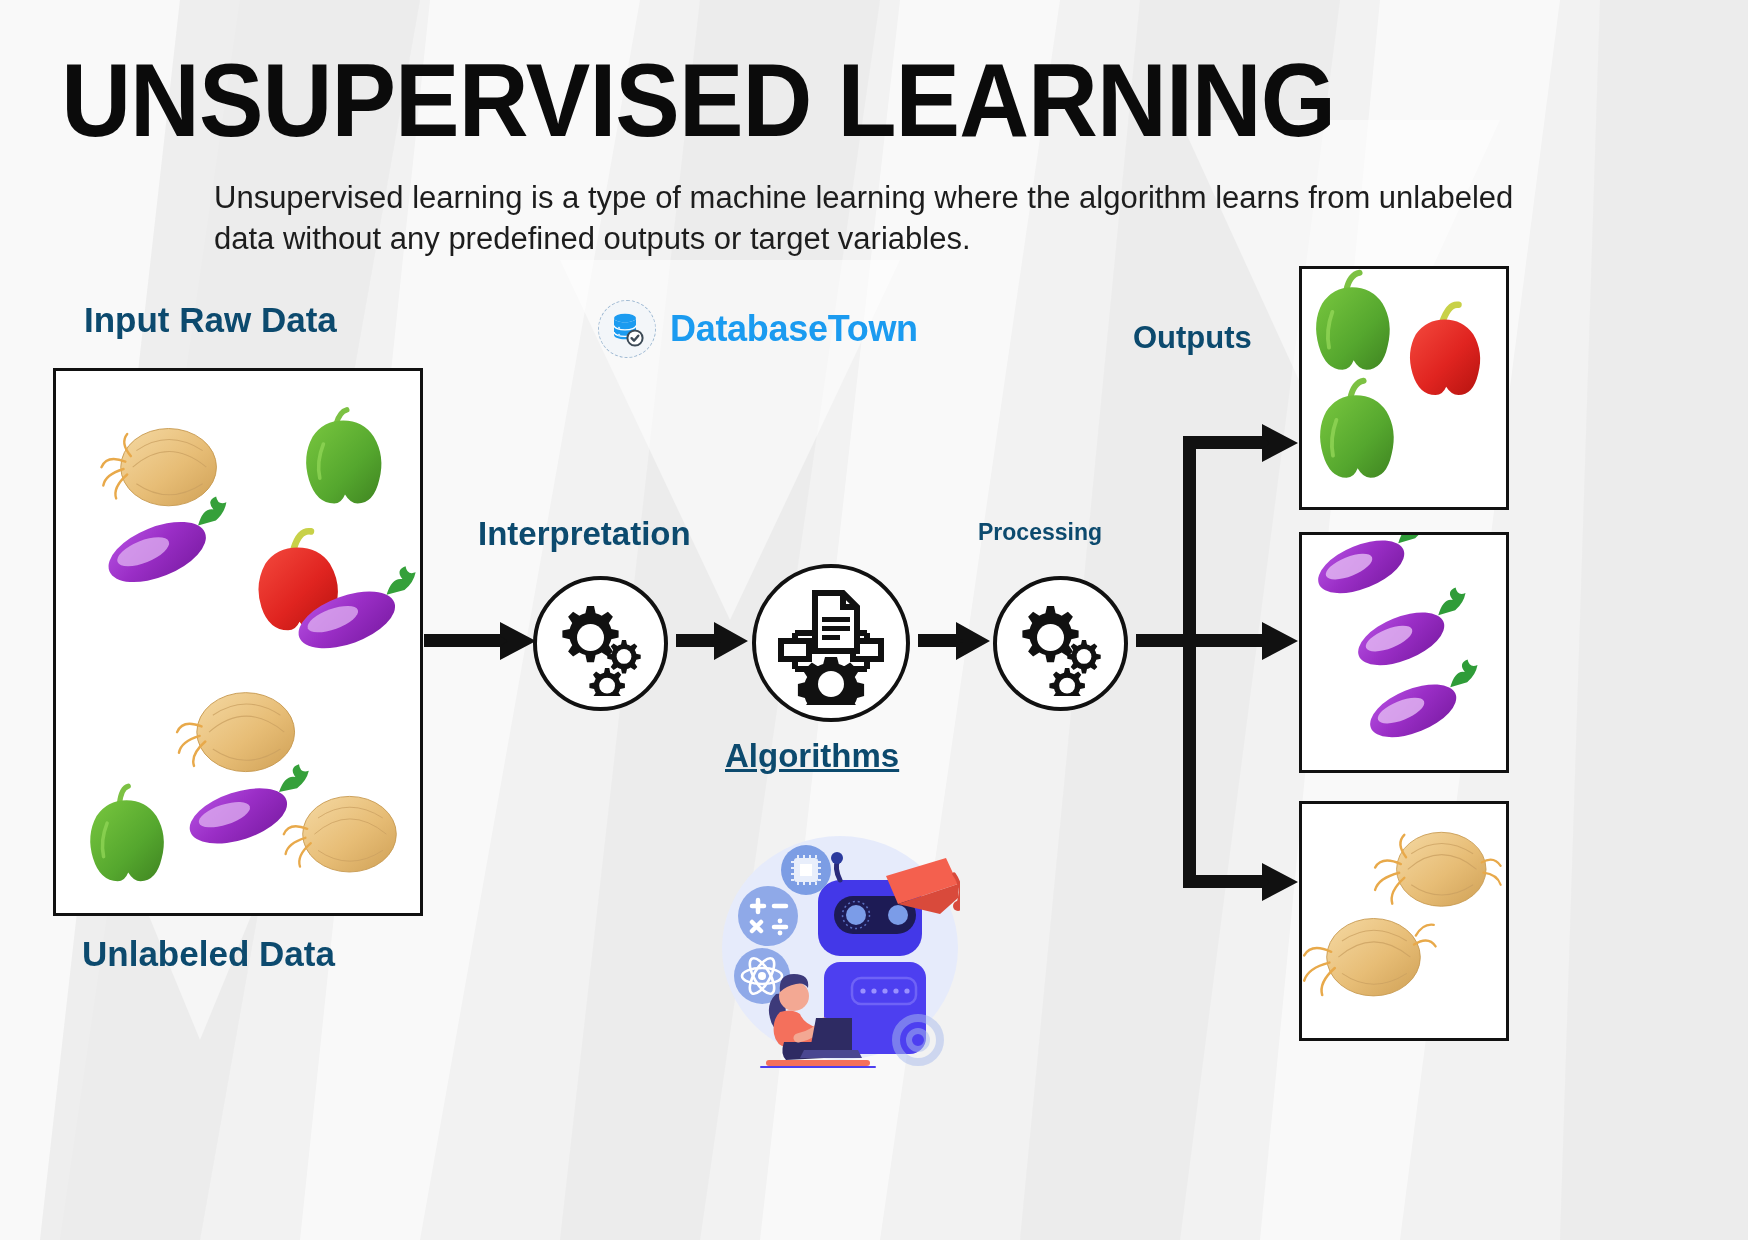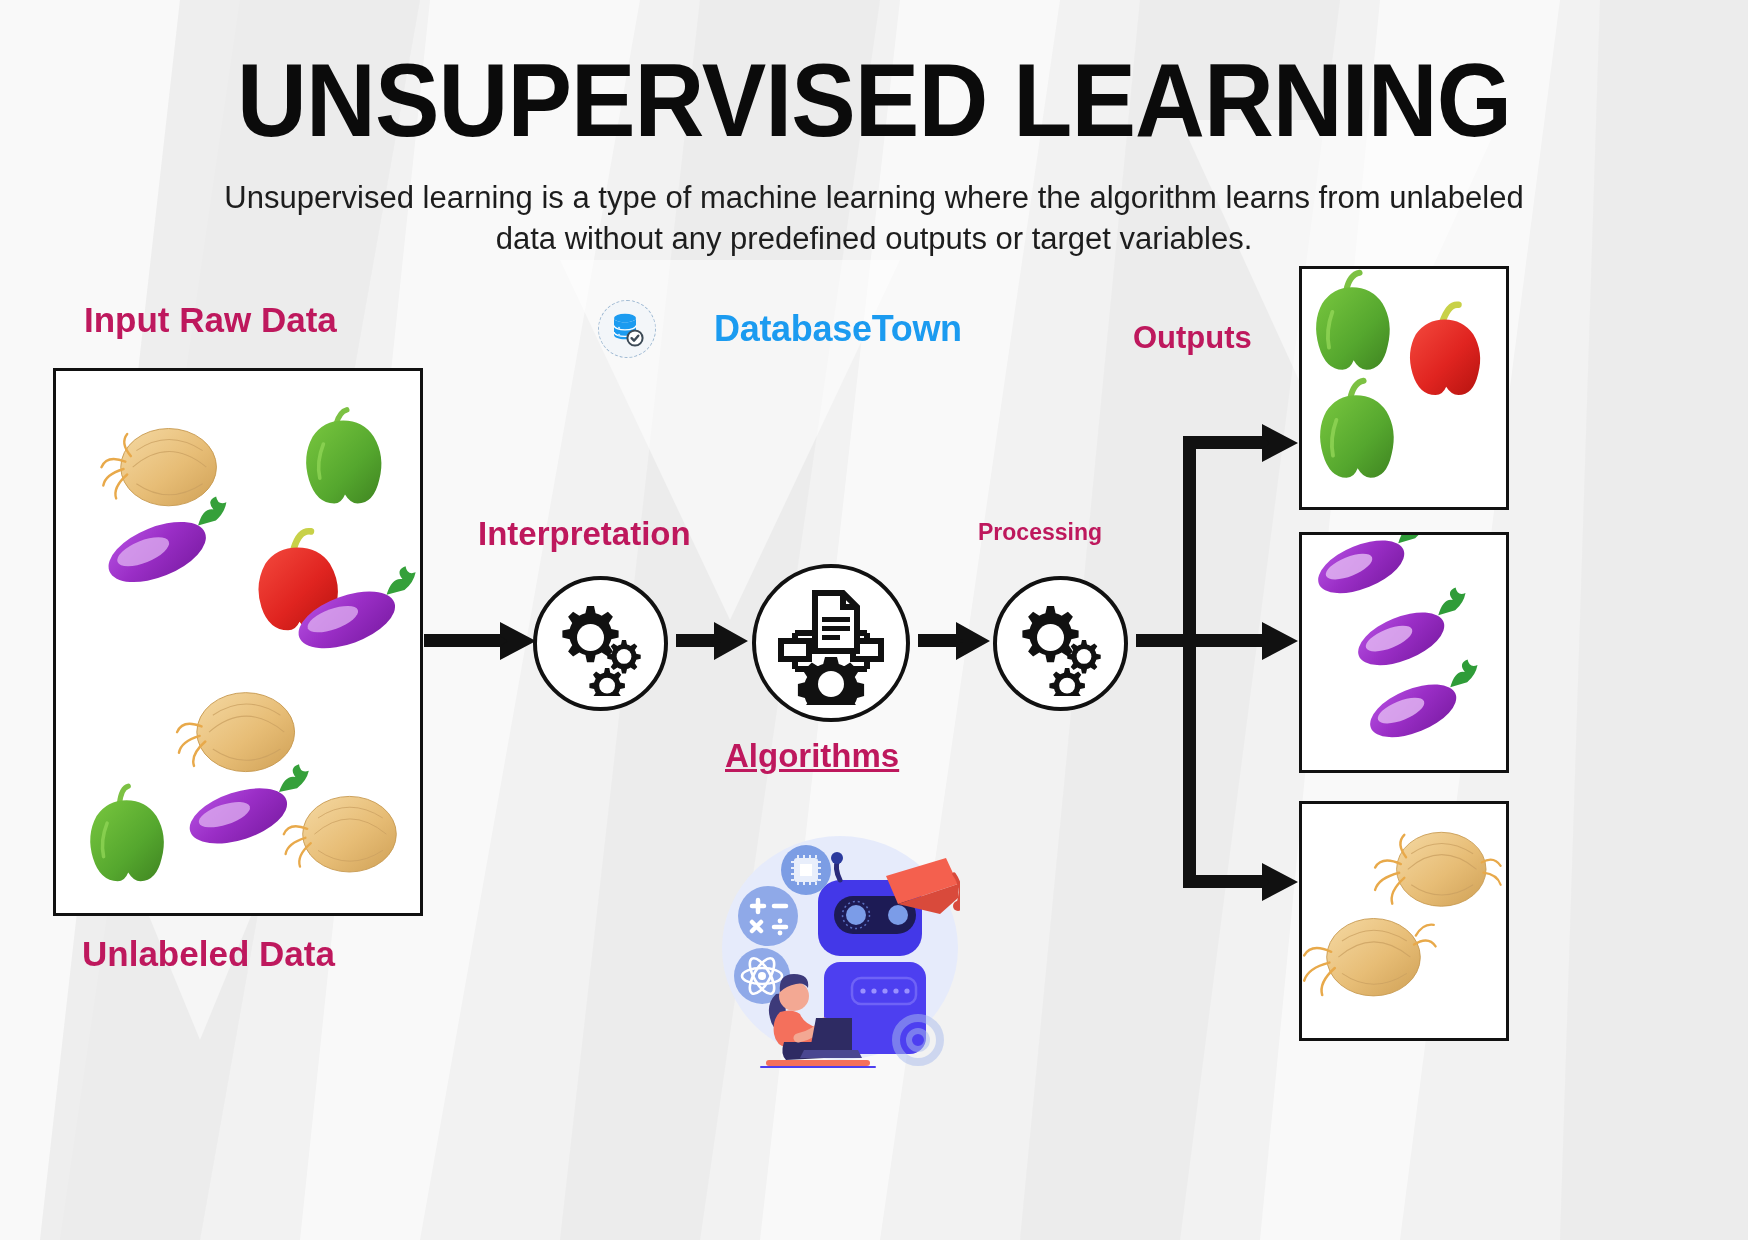--- a/index.html
+++ b/index.html
@@ -10,21 +10,21 @@
     position: relative;
     overflow: hidden;
   }
   
   #bg-texture {
     position: absolute; inset: 0; z-index: 0; pointer-events: none;
   }
   #canvas { position: absolute; inset: 0; z-index: 1; }
 
   
-  #header { position: absolute; top: 0; left: 0; width: 1748px; text-align: center; }
+  #header { position: absolute; top: 0; left: 0; width: 1748px; text-align: left; }
   #main-title {
     font-family: "Liberation Sans Narrow", "Liberation Sans", sans-serif;
     font-weight: 700;
     font-size: 104px;
     letter-spacing: -1px;
     color: #0b0b0b;
     line-height: 1;
     margin-top: 48px;
     transform: scaleX(0.93);
   }
@@ -34,39 +34,39 @@
     line-height: 1.32;
     width: 1320px;
     margin: 26px auto 16px;
     font-weight: 400;
   }
 
   
   .hdr-label {
     position: absolute;
     font-weight: 700;
-    color: #be185d;
+    color: #0c4a6e;
     white-space: nowrap;
   }
   #label-input-raw { left: 84px; top: 300px; font-size: 35px; }
   #label-unlabeled { left: 82px; top: 918px; font-size: 35px; margin-top: 16px; }
   #label-interpretation { left: 478px; top: 508px; font-size: 33px; margin-top: 7px; }
   #label-algorithms { left: 725px; top: 737px; font-size: 33px; text-decoration: underline; }
   #label-processing { left: 978px; top: 519px; font-size: 23px; }
   #label-outputs { left: 1133px; top: 320px; font-size: 31px; }
 
   
   #logo { position: absolute; left: 598px; top: 300px; display: flex; align-items: center; gap: 14px; }
   #logo-badge {
     width: 58px; height: 58px; border-radius: 50%;
     border: 1.5px dashed #9db8d2;
     background: #f3f6f9;
     display: flex; align-items: center; justify-content: center;
   }
-  #logo-text { font-size: 36px; font-weight: 700; color: #1b9bf0; letter-spacing: -0.3px; margin-left: 44px; }
+  #logo-text { font-size: 36px; font-weight: 700; color: #1b9bf0; letter-spacing: -0.3px; }
 
   
   #input-box {
     position: absolute; left: 53px; top: 368px;
     width: 370px; height: 548px;
     background: #fff; border: 3px solid #111;
   }
 
   
   .output-box { position: absolute; background: #fff; border: 3px solid #111; }

